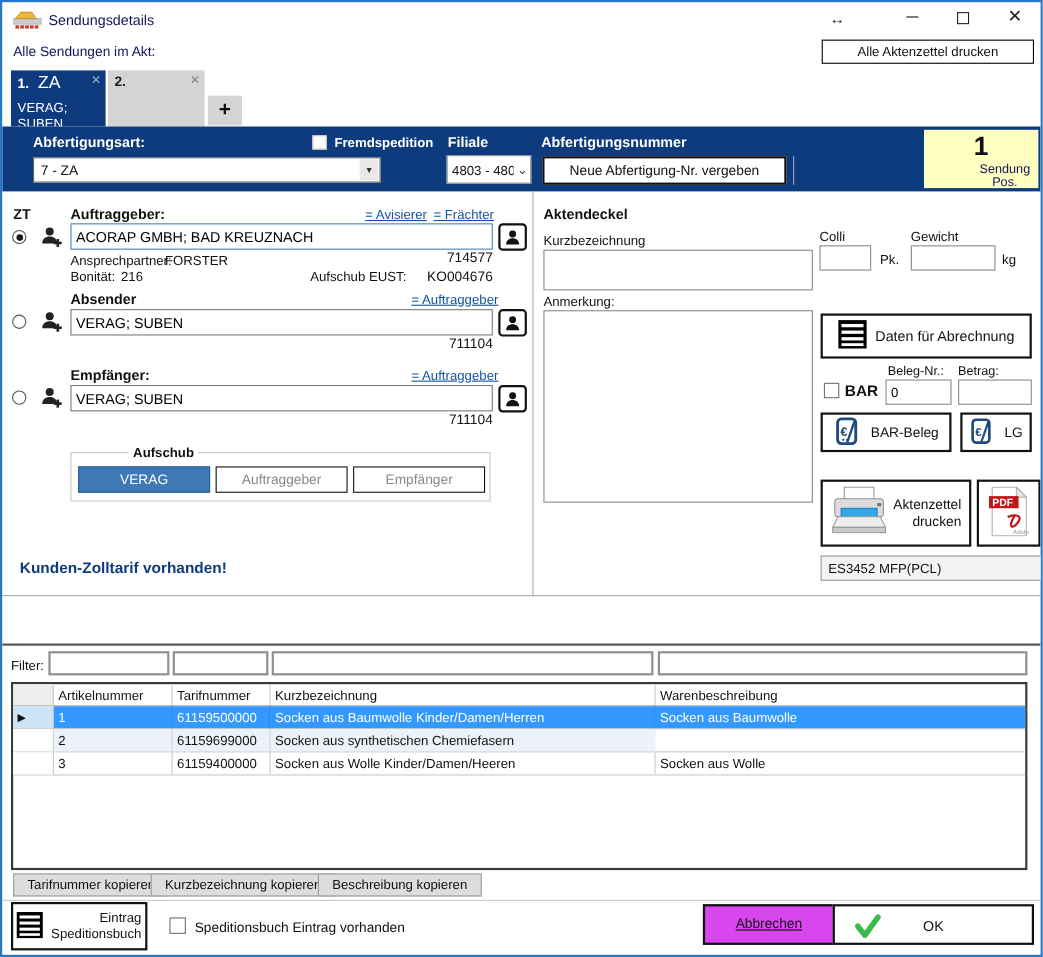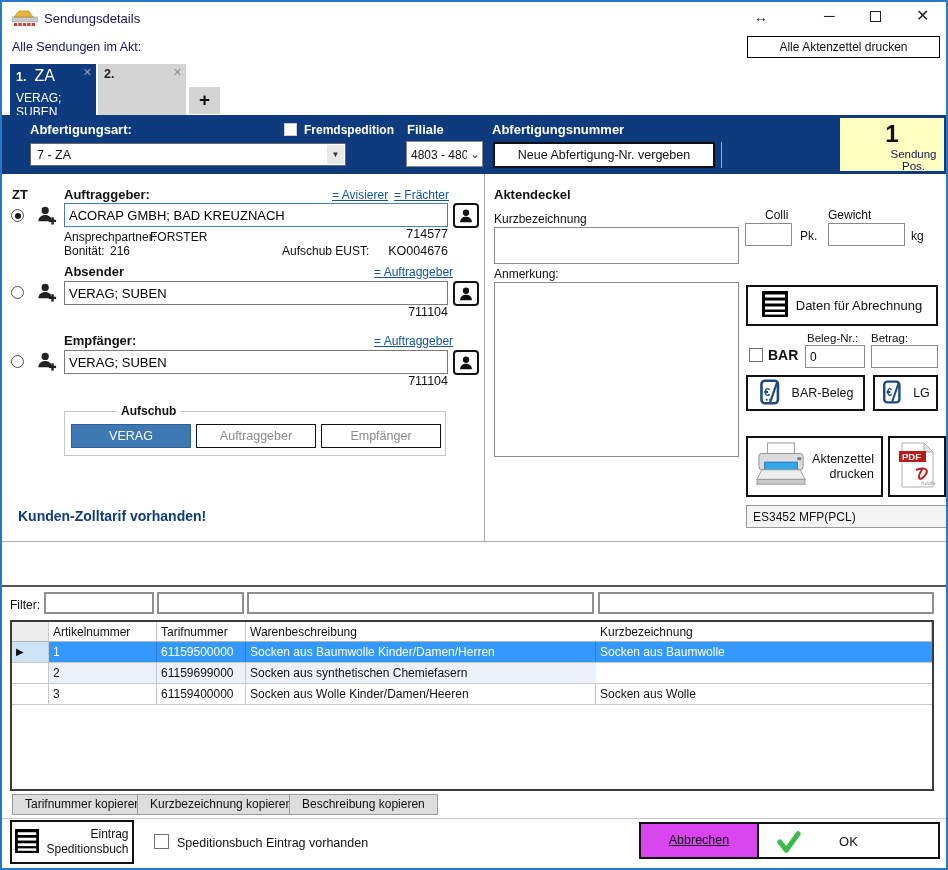--- a/index.html
+++ b/index.html
@@ -114,21 +114,21 @@
   .lbl-aktendeckel { left:492px; top:185px; }
   .lbl-sm { font-size:12px; }
   .lbl-warenbez { left:492px; top:210px; }
   .ta { position:absolute; border:1px solid #8a8a8a; resize:none; background:#fff;
     font-family:"Liberation Sans",sans-serif; font-size:12px; padding:2px 4px; }
   .ta-warenbez { left:492px; top:225px; width:245px; height:37px; }
   .lbl-anmerkung { left:492px; top:265px; }
   .ta-anmerkung { left:492px; top:280px; width:245px; height:175px; }
   .small-input { position:absolute; border:1px solid #8a8a8a; height:23px; padding:0 4px;
     font-size:12px; font-family:"Liberation Sans",sans-serif; }
-  .lbl-colli { left:743px; top:206px;margin-left:20px; }
+  .lbl-colli { left:743px; top:206px; }
   .inp-colli { left:743px; top:221px; width:47px; }
   .lbl-pk { left:798px; top:227px; }
   .lbl-gewicht { left:826px; top:206px; }
   .inp-gewicht { left:826px; top:221px; width:77px; }
   .lbl-kg { left:909px; top:227px; }
   .icon-btn { position:absolute; background:#fff; border:2px solid #111; display:flex;
     align-items:center; justify-content:center; gap:8px; font-size:13px; }
   .btn-abrechnung { left:744px; top:283px; width:192px; height:41px; }
   .lbl-belegnr { left:805px; top:330px; font-size:11.5px; }
   .lbl-betrag { left:869px; top:330px; font-size:11.5px; }
@@ -420,22 +420,22 @@
   <input class="f-inp f1" style="">
   <input class="f-inp f2" style="">
   <input class="f-inp f3" style="">
   <input class="f-inp f4" style="">
 
   <div class="abs grid">
     <div class="grid-header">
       <div class="gh-cell rh"></div>
       <div class="gh-cell">Artikelnummer</div>
       <div class="gh-cell">Tarifnummer</div>
+      <div class="gh-cell">Kurzbezeichnung</div>
       <div class="gh-cell last">Warenbeschreibung</div>
-      <div class="gh-cell">Kurzbezeichnung</div>
     </div>
     <div class="grid-row row-sel">
       <div class="cell rh">▶</div>
       <div class="cell">1</div>
       <div class="cell">61159500000</div>
       <div class="cell">Socken aus Baumwolle Kinder/Damen/Herren</div>
       <div class="cell last">Socken aus Baumwolle</div>
     </div>
     <div class="grid-row row-alt">
       <div class="cell rh"></div>

